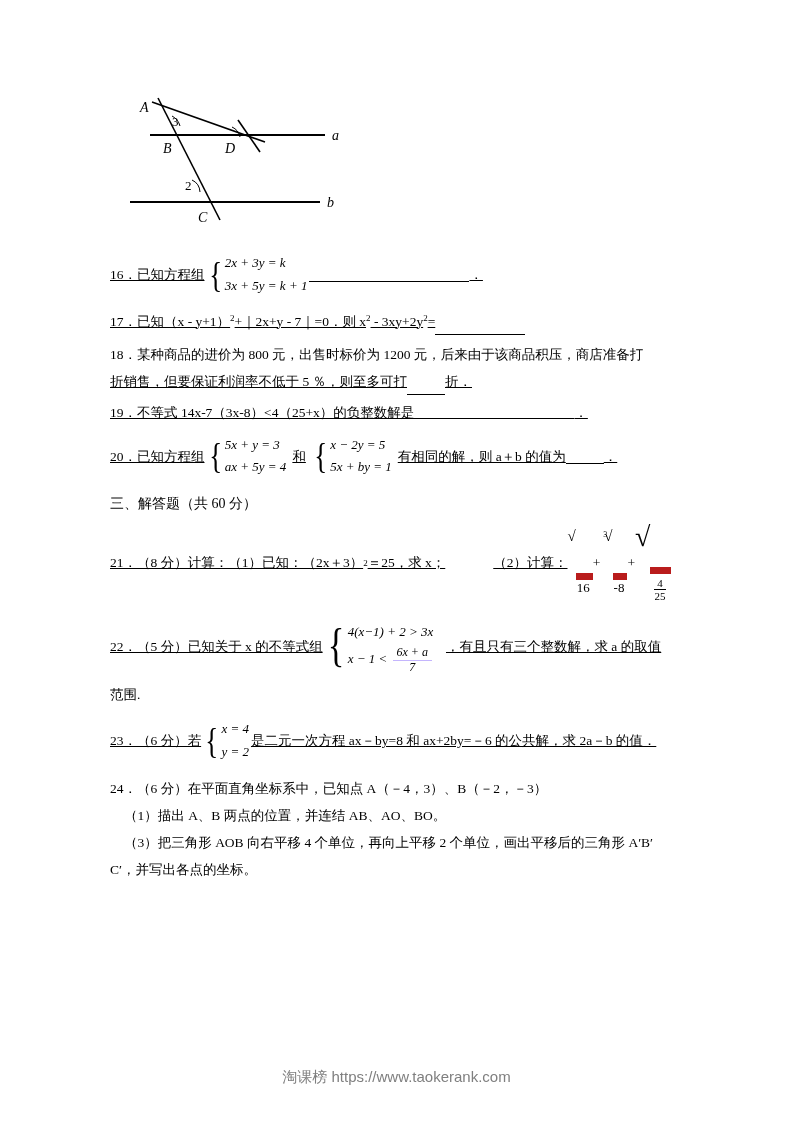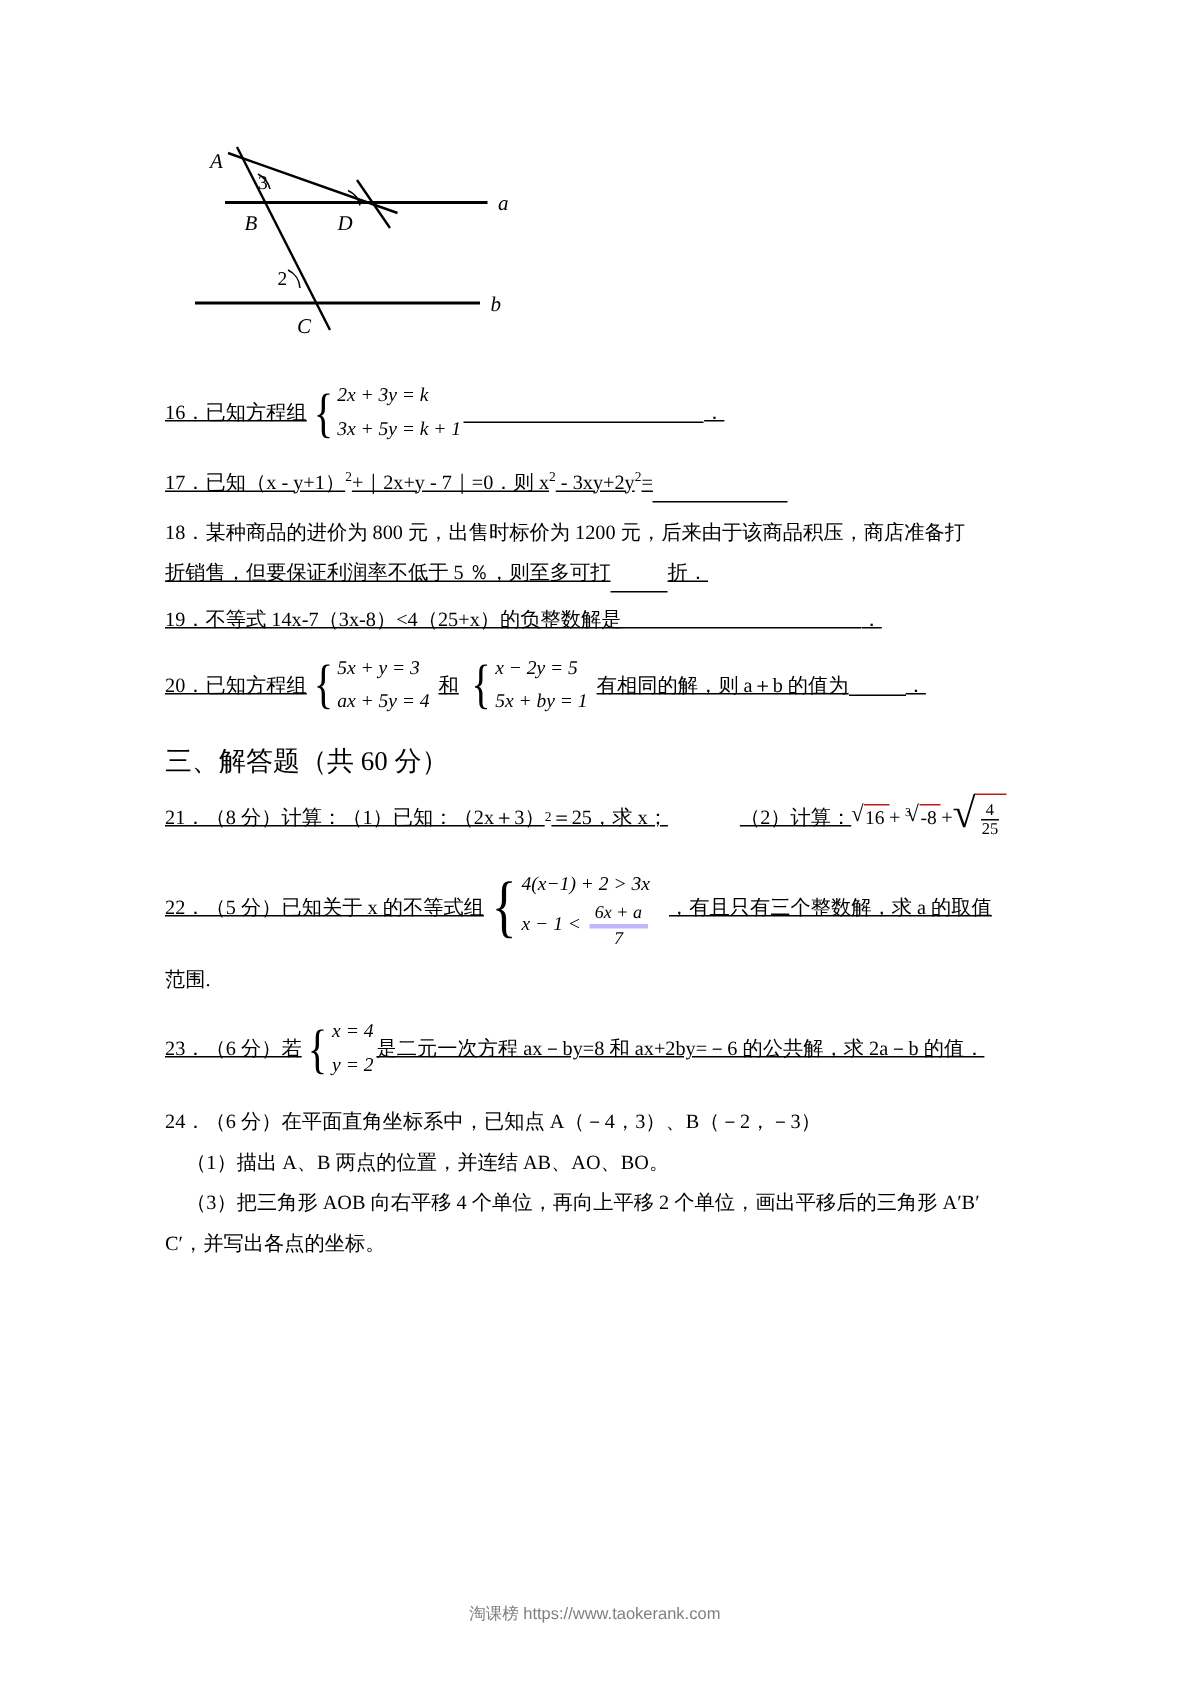--- a/index.html
+++ b/index.html
@@ -79,55 +79,56 @@
     flex-direction: column;
     justify-content: center;
     font-style: italic;
     font-size: 13px;
     line-height: 1.75;
     padding-left: 1px;
   }
   .sys-rows span { white-space: nowrap; }
 
   .sec {
-    font-size: 18px;
+    font-size: 14px;
     margin: 16px 0 10px 0;
   }
   sup.sp { font-size: 9px; vertical-align: super; }
   .frac {
     display: inline-flex;
     flex-direction: column;
     align-items: center;
     vertical-align: middle;
     font-size: 12px;
     line-height: 1.15;
     margin: 0 2px;
     font-style: italic;
   }
-  .frac .num { border-bottom: 3px solid #c4b5fd; padding: 0 4px; text-align: right; }
+  .frac .num { border-bottom: 1px solid #c4b5fd; padding: 0 4px; text-align: right; }
   .frac .den { padding: 0 4px; }
 
   .radical {
     display: inline-flex;
     align-items: flex-start;
     vertical-align: middle;
     font-style: normal;
   }
   .radical .idx {
     font-size: 8px;
     position: relative;
     top: -2px;
     right: -3px;
   }
   .radical .sign { font-size: 15px; line-height: 1; }
   .radical .rad-body {
-    border-top: 1px solid #b91c1c;
+    border-top: 7px solid #b91c1c;
     padding: 1px 3px 0 1px;
     font-size: 13px;
     line-height: 1.15;
+    margin-top: 44px;
   }
   .radical.big .sign { font-size: 28px; line-height: 1; }
   .radical.big .rad-body { padding-top: 2px; }
 
   .fr-small {
     display: inline-flex;
     flex-direction: column;
     align-items: center;
     font-size: 11px;
     line-height: 1.1;
@@ -135,21 +136,21 @@
   .fr-small .num { border-bottom: 1px solid #000; padding: 0 3px; }
   .fr-small .den { padding: 0 3px; }
 
   
   .footer {
     position: absolute;
     left: 0;
     top: 1068px;
     width: 793px;
     text-align: center;
-    font-size: 11px;
+    font-size: 15px;
     color: #7f7f7f;
     font-family: "Liberation Sans", sans-serif;
   }
   .indent { margin-left: 14px; }
 </style>
 </head>
 <body>
 
 <div class="page">
   <div class="content">

